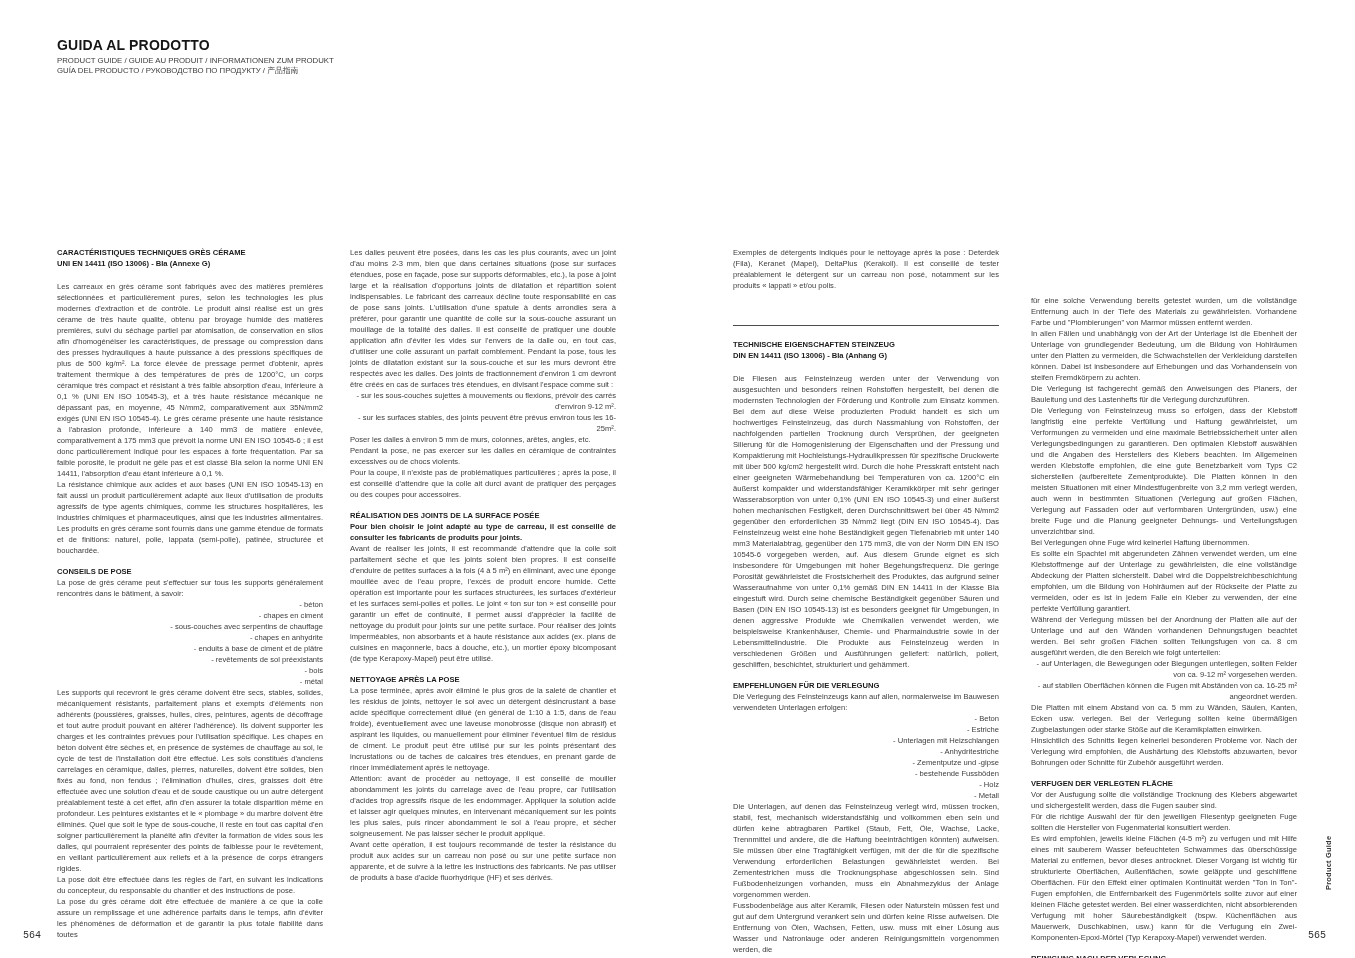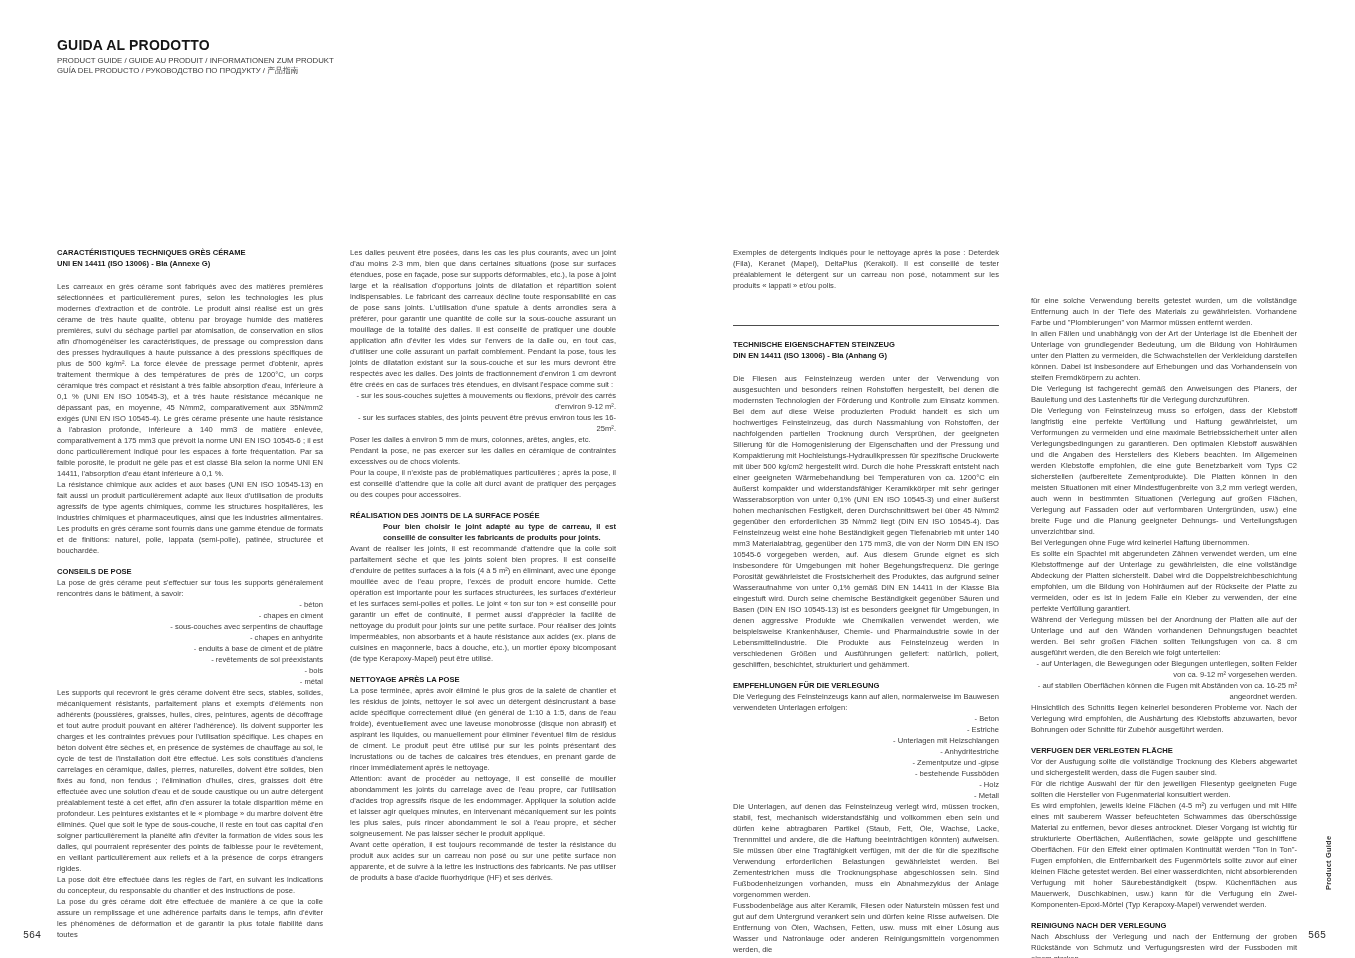--- a/index.html
+++ b/index.html
@@ -16,21 +16,21 @@
     font-size:7.6px;line-height:11px;text-align:justify;color:#3d3d3d;
   }
   .col-1{left:57px;}
   .col-2{left:350px;}
   .col-3{left:733px;}
   .col-4{left:1031px;margin-top:48px;}
   .h{font-weight:bold;color:#1c1c1c;text-align:left;white-space:pre-line;}
   .h.mb{margin-bottom:12px;}
   .gap{margin-top:10px;}
   .p{margin:0;}
-  .p.b{font-weight:bold;color:#262626;margin-left:33px;}
+  .p.b{font-weight:bold;color:#262626;}
   .list{text-align:right;white-space:pre-line;}
   .divider{border:0;border-top:1px solid #4c4c4c;margin:34px 0 13px 0;width:266px;}
   .pgnum{position:absolute;top:930px;font-size:10px;color:#2e2e2e;font-family:Liberation Mono, monospace;}
   .pgnum.left{left:23px;}
   .pgnum.right{left:1308px;}
   .side-label{
     position:absolute;left:1324px;top:812px;height:78px;
     writing-mode:vertical-rl;transform:rotate(180deg);
     font-size:7.5px;font-weight:bold;color:#333;letter-spacing:.2px;
   }
@@ -103,20 +103,21 @@
 <section class="col col-4">
   <p class="p">für eine solche Verwendung bereits getestet wurden, um die vollständige Entfernung auch in der Tiefe des Materials zu gewährleisten. Vorhandene Farbe und "Plombierungen" von Marmor müssen entfernt werden.</p>
   <p class="p">In allen Fällen und unabhängig von der Art der Unterlage ist die Ebenheit der Unterlage von grundlegender Bedeutung, um die Bildung von Hohlräumen unter den Platten zu vermeiden, die Schwachstellen der Verkleidung darstellen können. Dabei ist insbesondere auf Erhebungen und das Vorhandensein von steifen Fremdkörpern zu achten.</p>
   <p class="p">Die Verlegung ist fachgerecht gemäß den Anweisungen des Planers, der Bauleitung und des Lastenhefts für die Verlegung durchzuführen.</p>
   <p class="p">Die Verlegung von Feinsteinzeug muss so erfolgen, dass der Klebstoff langfristig eine perfekte Verfüllung und Haftung gewährleistet, um Verformungen zu vermeiden und eine maximale Betriebssicherheit unter allen Verlegungsbedingungen zu garantieren. Den optimalen Klebstoff auswählen und die Angaben des Herstellers des Klebers beachten. Im Allgemeinen werden Klebstoffe empfohlen, die eine gute Benetzbarkeit vom Typs C2 sicherstellen (aufbereitete Zementprodukte). Die Platten können in den meisten Situationen mit einer Mindestfugenbreite von 3,2 mm verlegt werden, auch wenn in bestimmten Situationen (Verlegung auf großen Flächen, Verlegung auf Fassaden oder auf verformbaren Untergründen, usw.) eine breite Fuge und die Planung geeigneter Dehnungs- und Verteilungsfugen unverzichtbar sind.</p>
   <p class="p">Bei Verlegungen ohne Fuge wird keinerlei Haftung übernommen.</p>
   <p class="p">Es sollte ein Spachtel mit abgerundeten Zähnen verwendet werden, um eine Klebstoffmenge auf der Unterlage zu gewährleisten, die eine vollständige Abdeckung der Platten sicherstellt. Dabei wird die Doppelstreichbeschichtung empfohlen, um die Bildung von Hohlräumen auf der Rückseite der Platte zu vermeiden, oder es ist in jedem Falle ein Kleber zu verwenden, der eine perfekte Verfüllung garantiert.</p>
   <p class="p">Während der Verlegung müssen bei der Anordnung der Platten alle auf der Unterlage und auf den Wänden vorhandenen Dehnungsfugen beachtet werden. Bei sehr großen Flächen sollten Teilungsfugen von ca. 8 cm ausgeführt werden, die den Bereich wie folgt unterteilen:</p>
   <div class="list">- auf Unterlagen, die Bewegungen oder Biegungen unterliegen, sollten Felder von ca. 9-12 m² vorgesehen werden.
 - auf stabilen Oberflächen können die Fugen mit Abständen von ca. 16-25 m² angeordnet werden.</div>
+  <p class="p">Die Platten mit einem Abstand von ca. 5 mm zu Wänden, Säulen, Kanten, Ecken usw. verlegen. Bei der Verlegung sollten keine übermäßigen Zugbelastungen oder starke Stöße auf die Keramikplatten einwirken.</p>
   <p class="p">Hinsichtlich des Schnitts liegen keinerlei besonderen Probleme vor. Nach der Verlegung wird empfohlen, die Aushärtung des Klebstoffs abzuwarten, bevor Bohrungen oder Schnitte für Zubehör ausgeführt werden.</p>
   <div class="h gap">VERFUGEN DER VERLEGTEN FLÄCHE</div>
   <p class="p">Vor der Ausfugung sollte die vollständige Trocknung des Klebers abgewartet und sichergestellt werden, dass die Fugen sauber sind.</p>
   <p class="p">Für die richtige Auswahl der für den jeweiligen Fliesentyp geeigneten Fuge sollten die Hersteller von Fugenmaterial konsultiert werden.</p>
   <p class="p">Es wird empfohlen, jeweils kleine Flächen (4-5 m²) zu verfugen und mit Hilfe eines mit sauberem Wasser befeuchteten Schwammes das überschüssige Material zu entfernen, bevor dieses antrocknet. Dieser Vorgang ist wichtig für strukturierte Oberflächen, Außenflächen, sowie geläppte und geschliffene Oberflächen. Für den Effekt einer optimalen Kontinuität werden "Ton in Ton"-Fugen empfohlen, die Entfernbarkeit des Fugenmörtels sollte zuvor auf einer kleinen Fläche getestet werden. Bei einer wasserdichten, nicht absorbierenden Verfugung mit hoher Säurebeständigkeit (bspw. Küchenflächen aus Mauerwerk, Duschkabinen, usw.) kann für die Verfugung ein Zwei-Komponenten-Epoxi-Mörtel (Typ Kerapoxy-Mapei) verwendet werden.</p>
   <div class="h gap">REINIGUNG NACH DER VERLEGUNG</div>
   <p class="p">Nach Abschluss der Verlegung und nach der Entfernung der groben Rückstände von Schmutz und Verfugungsresten wird der Fussboden mit einem starken</p>
 </section>
 
 <div class="pgnum left">564</div>

